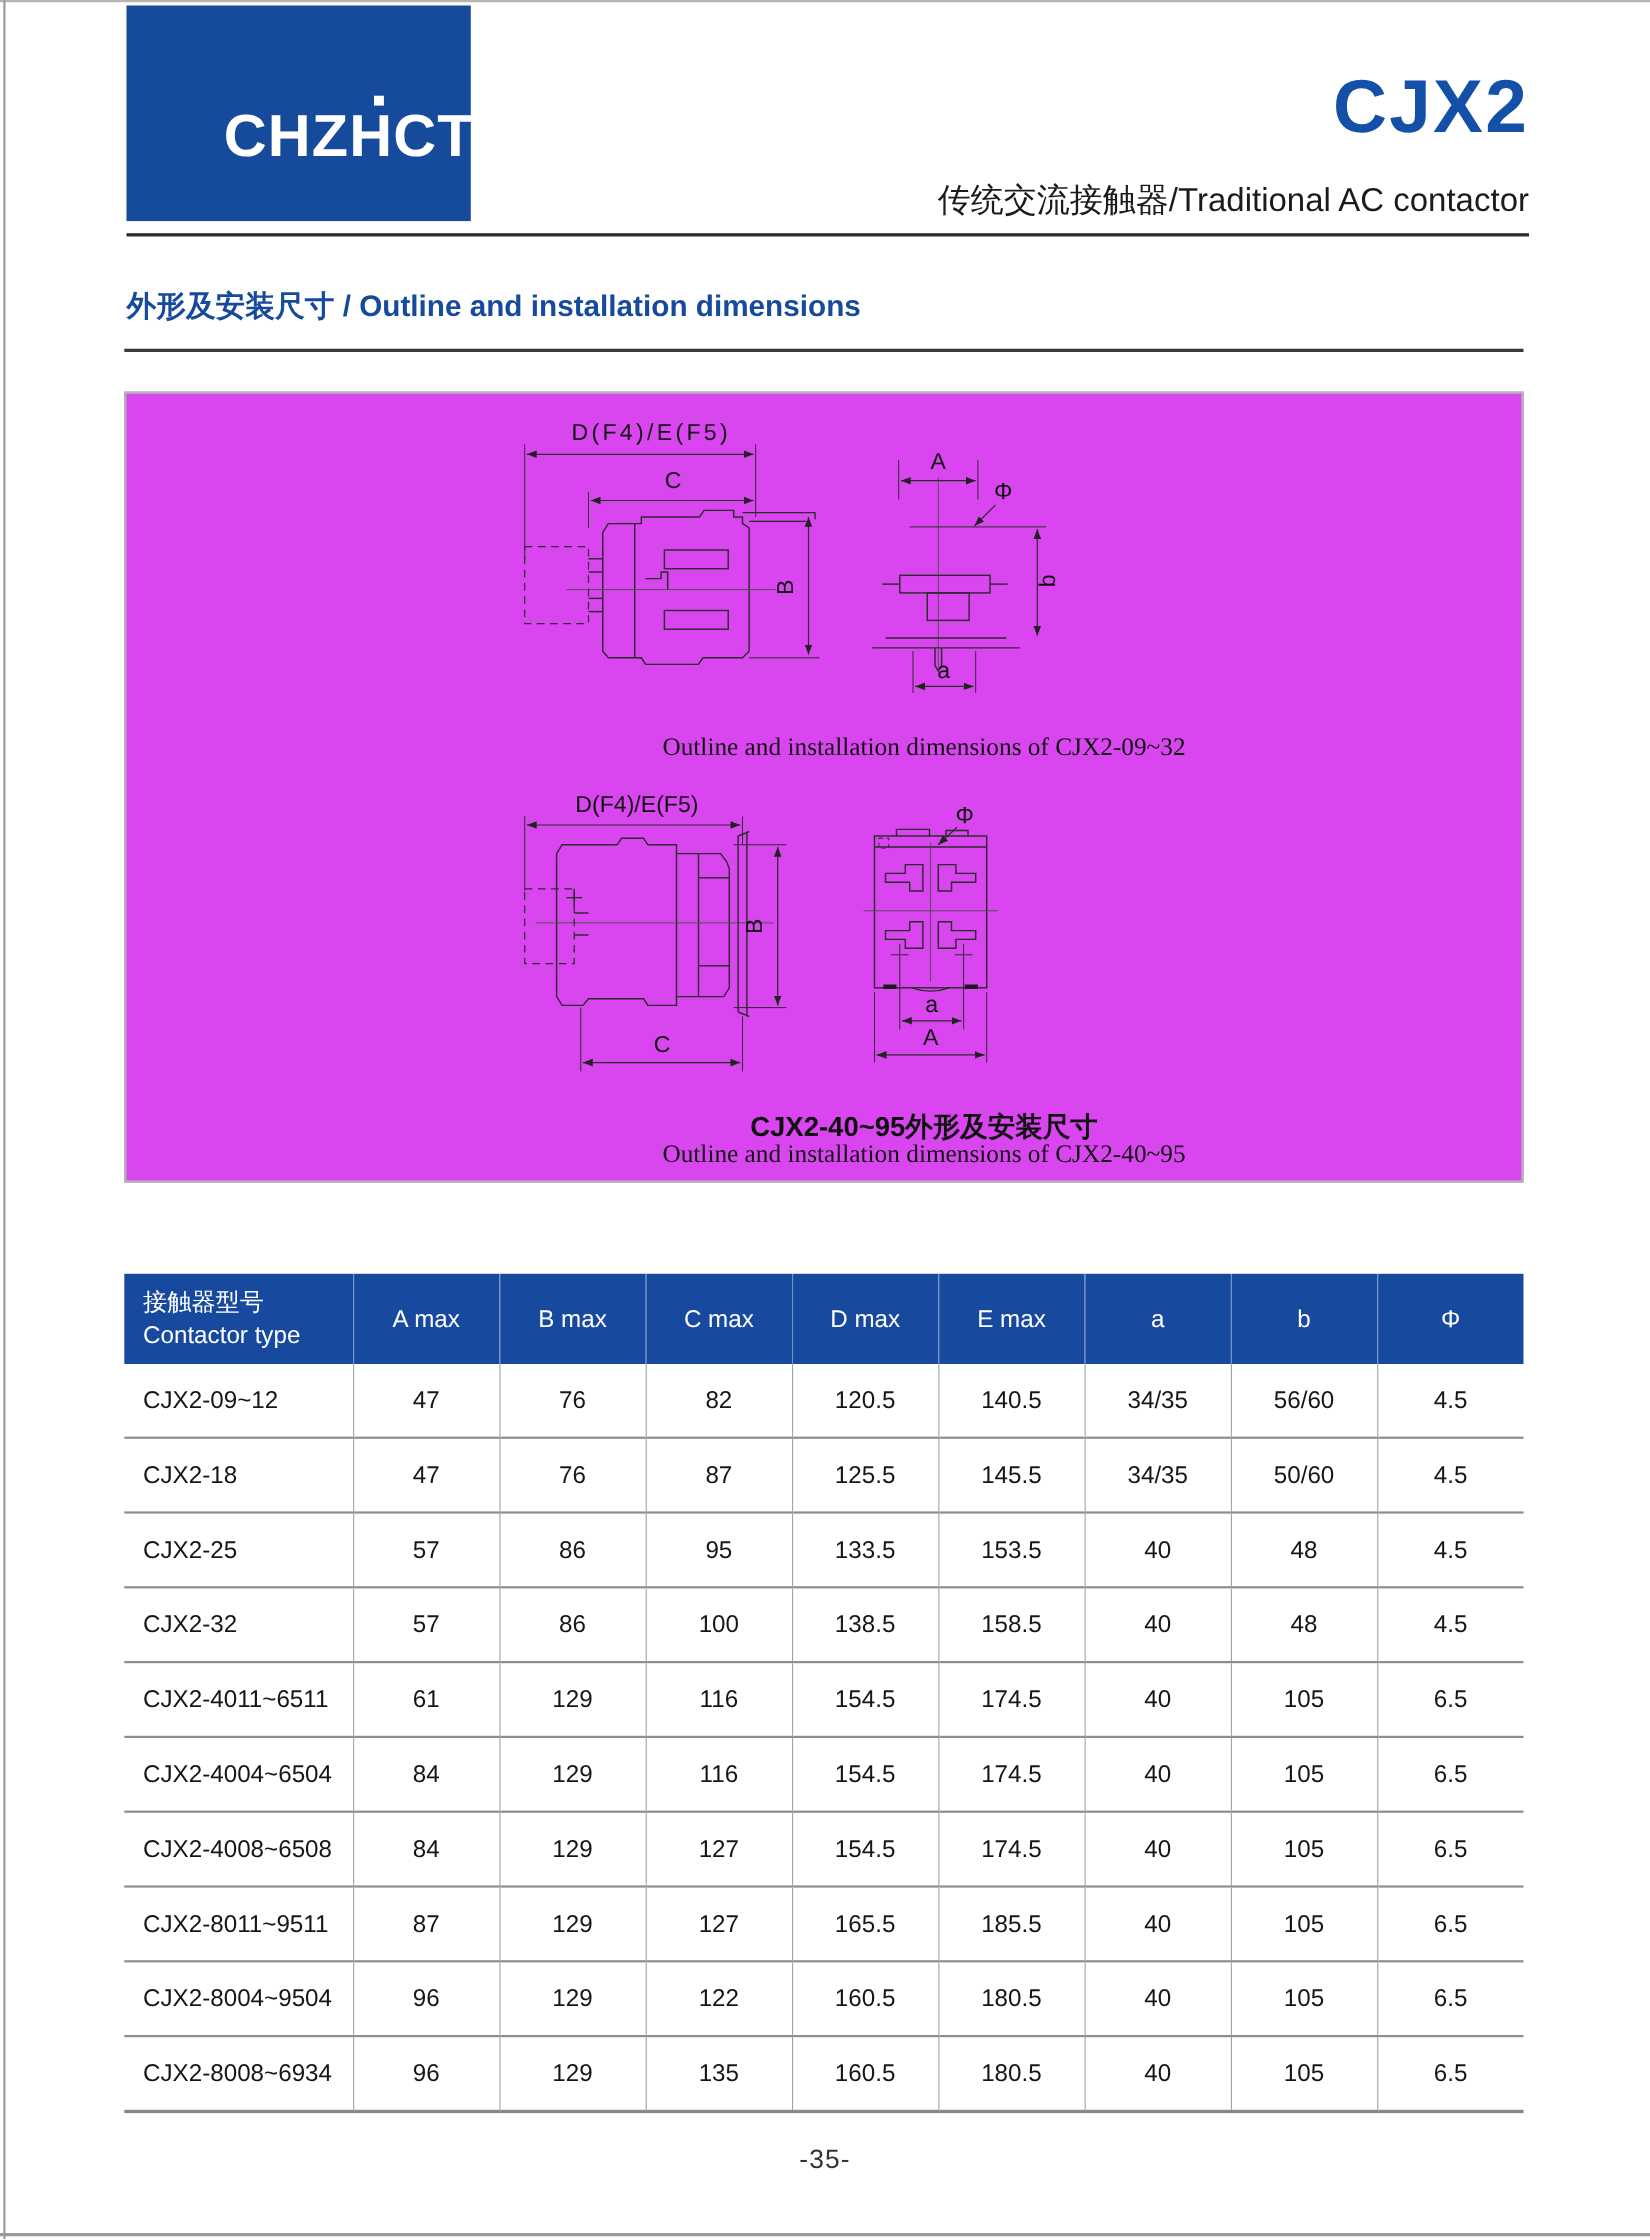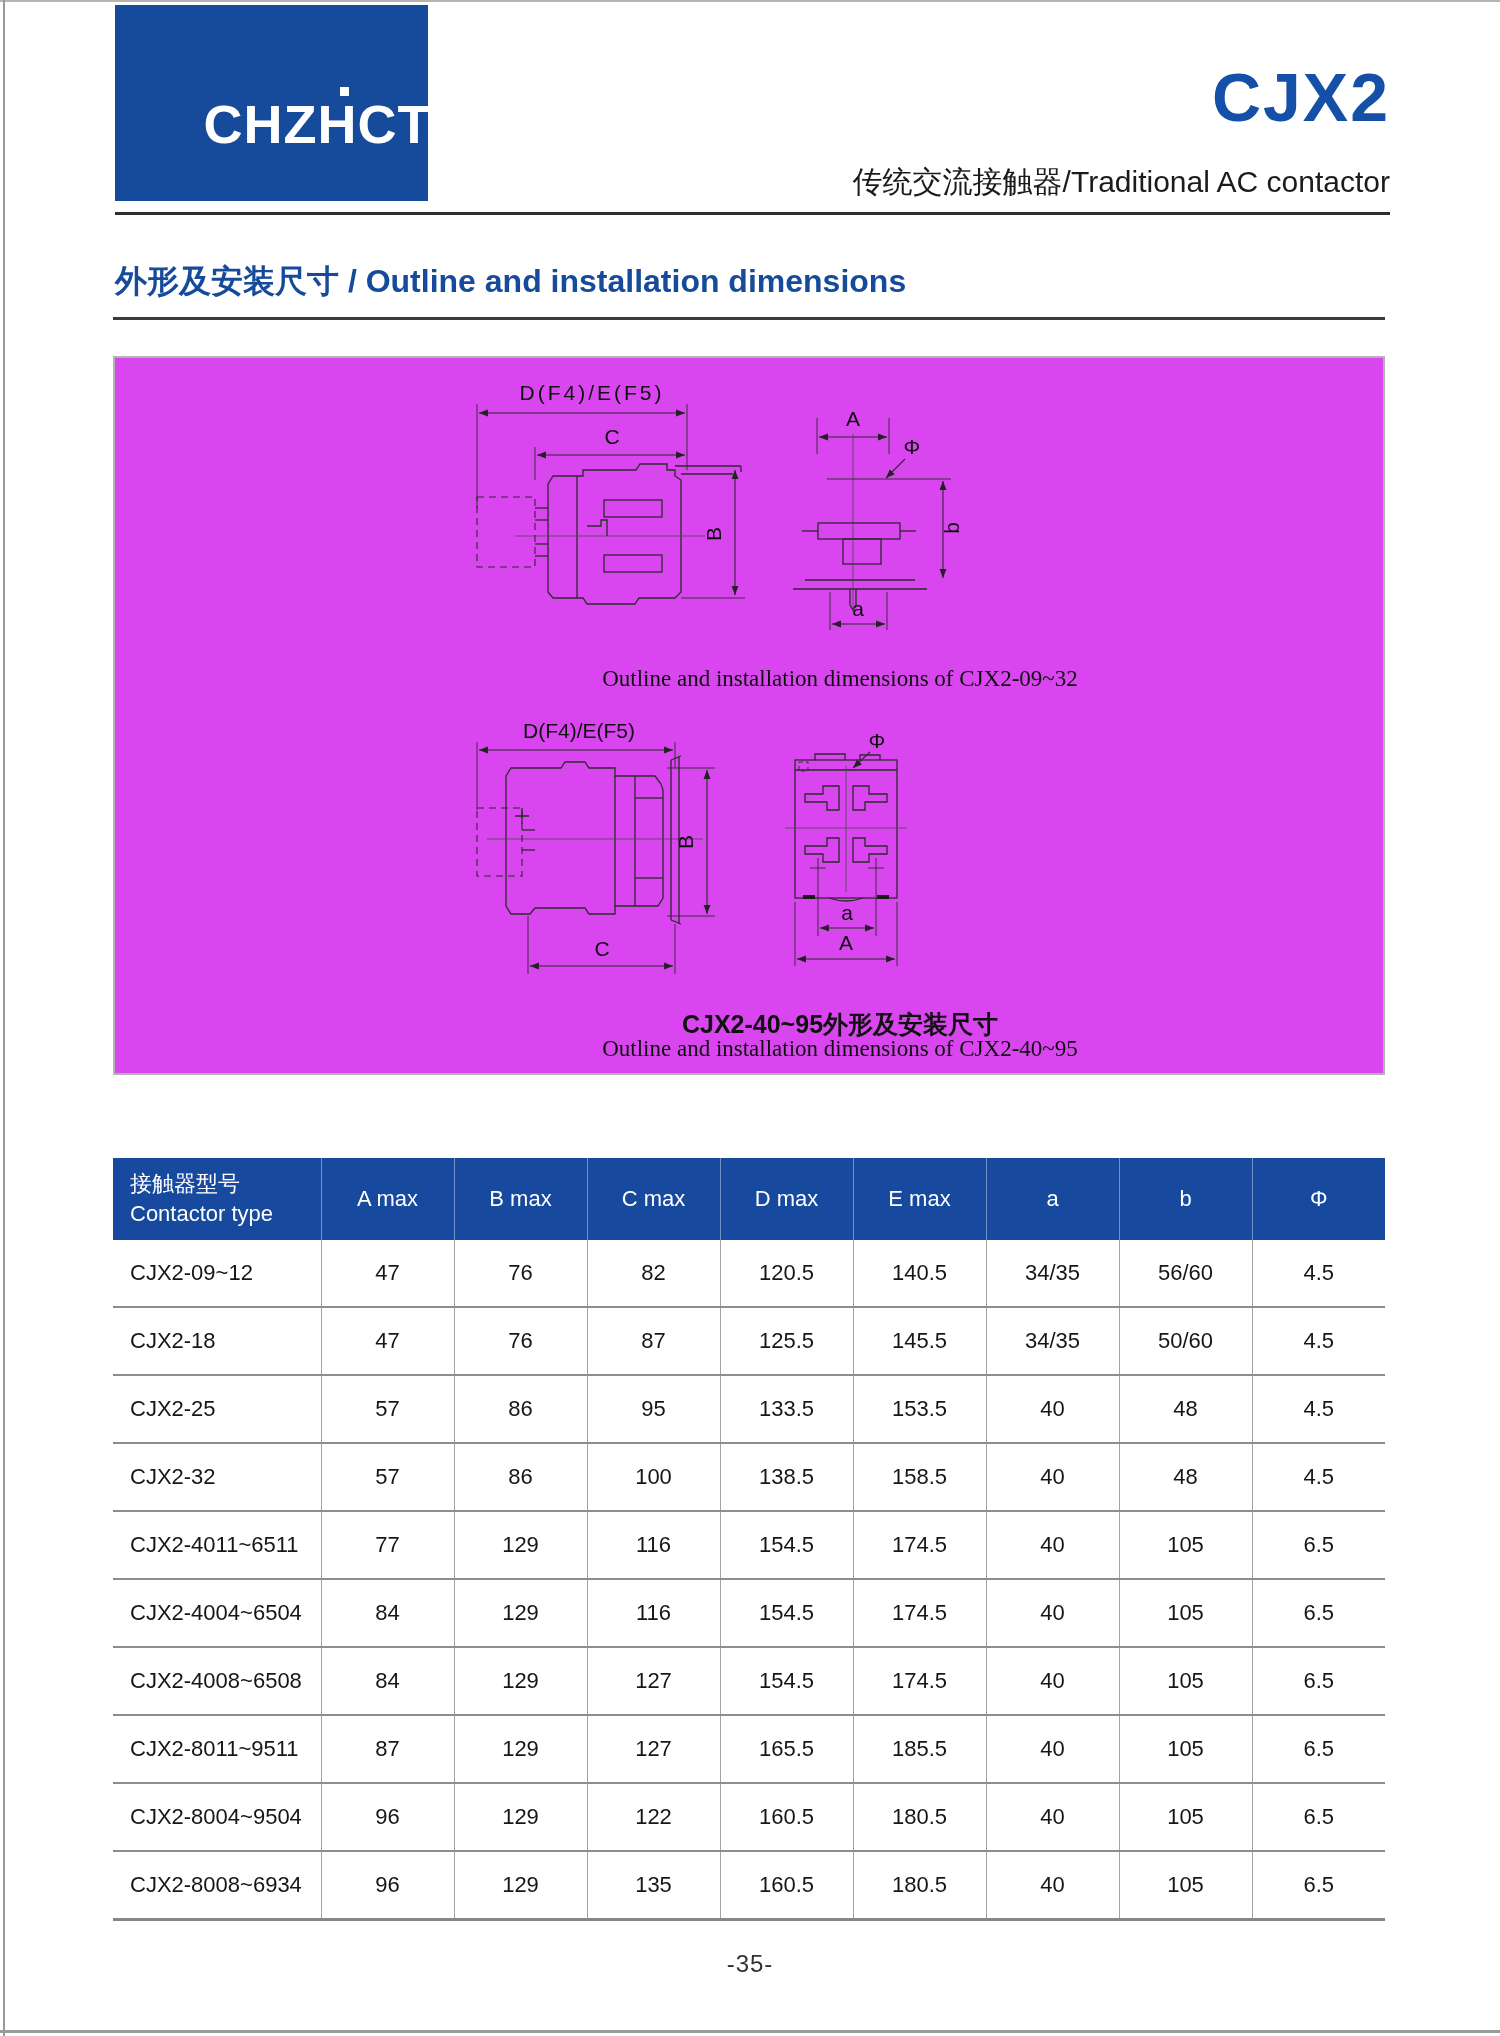--- a/index.html
+++ b/index.html
@@ -23,21 +23,21 @@
     font-size:68px;font-weight:bold;color:#1450a8;letter-spacing:2px;
   }
   .subtitle{
     position:absolute;right:110px;top:162px;width:900px;text-align:right;
     font-size:30px;color:#1b1b1b;
   }
   .header-rule{position:absolute;left:115px;top:212px;width:1275px;height:3px;background:#2e2e2e;}
 
   .section-title{
     position:absolute;left:115px;top:260px;width:1000px;
-    font-size:32px;font-weight:bold;color:#164b9c;
+    font-size:27px;font-weight:bold;color:#164b9c;
   }
   .title-rule{position:absolute;left:113px;top:317px;width:1272px;height:3px;background:#3a3a3a;}
 
   
   .diagram-box{
     position:absolute;left:113px;top:356px;width:1272px;height:719px;
     border:2px solid #b3b3b3;box-sizing:border-box;background:#d946ef;
   }
   .diagram-svg{position:absolute;left:0;top:0;}
   .caption{position:absolute;left:200px;width:1050px;text-align:center;color:#101010;}
@@ -313,21 +313,21 @@
         <td>86</td>
         <td>100</td>
         <td>138.5</td>
         <td>158.5</td>
         <td>40</td>
         <td>48</td>
         <td>4.5</td>
       </tr>
       <tr>
         <td class="type-cell">CJX2-4011~6511</td>
-        <td>77</td>
+        <td>61</td>
         <td>129</td>
         <td>116</td>
         <td>154.5</td>
         <td>174.5</td>
         <td>40</td>
         <td>105</td>
         <td>6.5</td>
       </tr>
       <tr>
         <td class="type-cell">CJX2-4004~6504</td>

